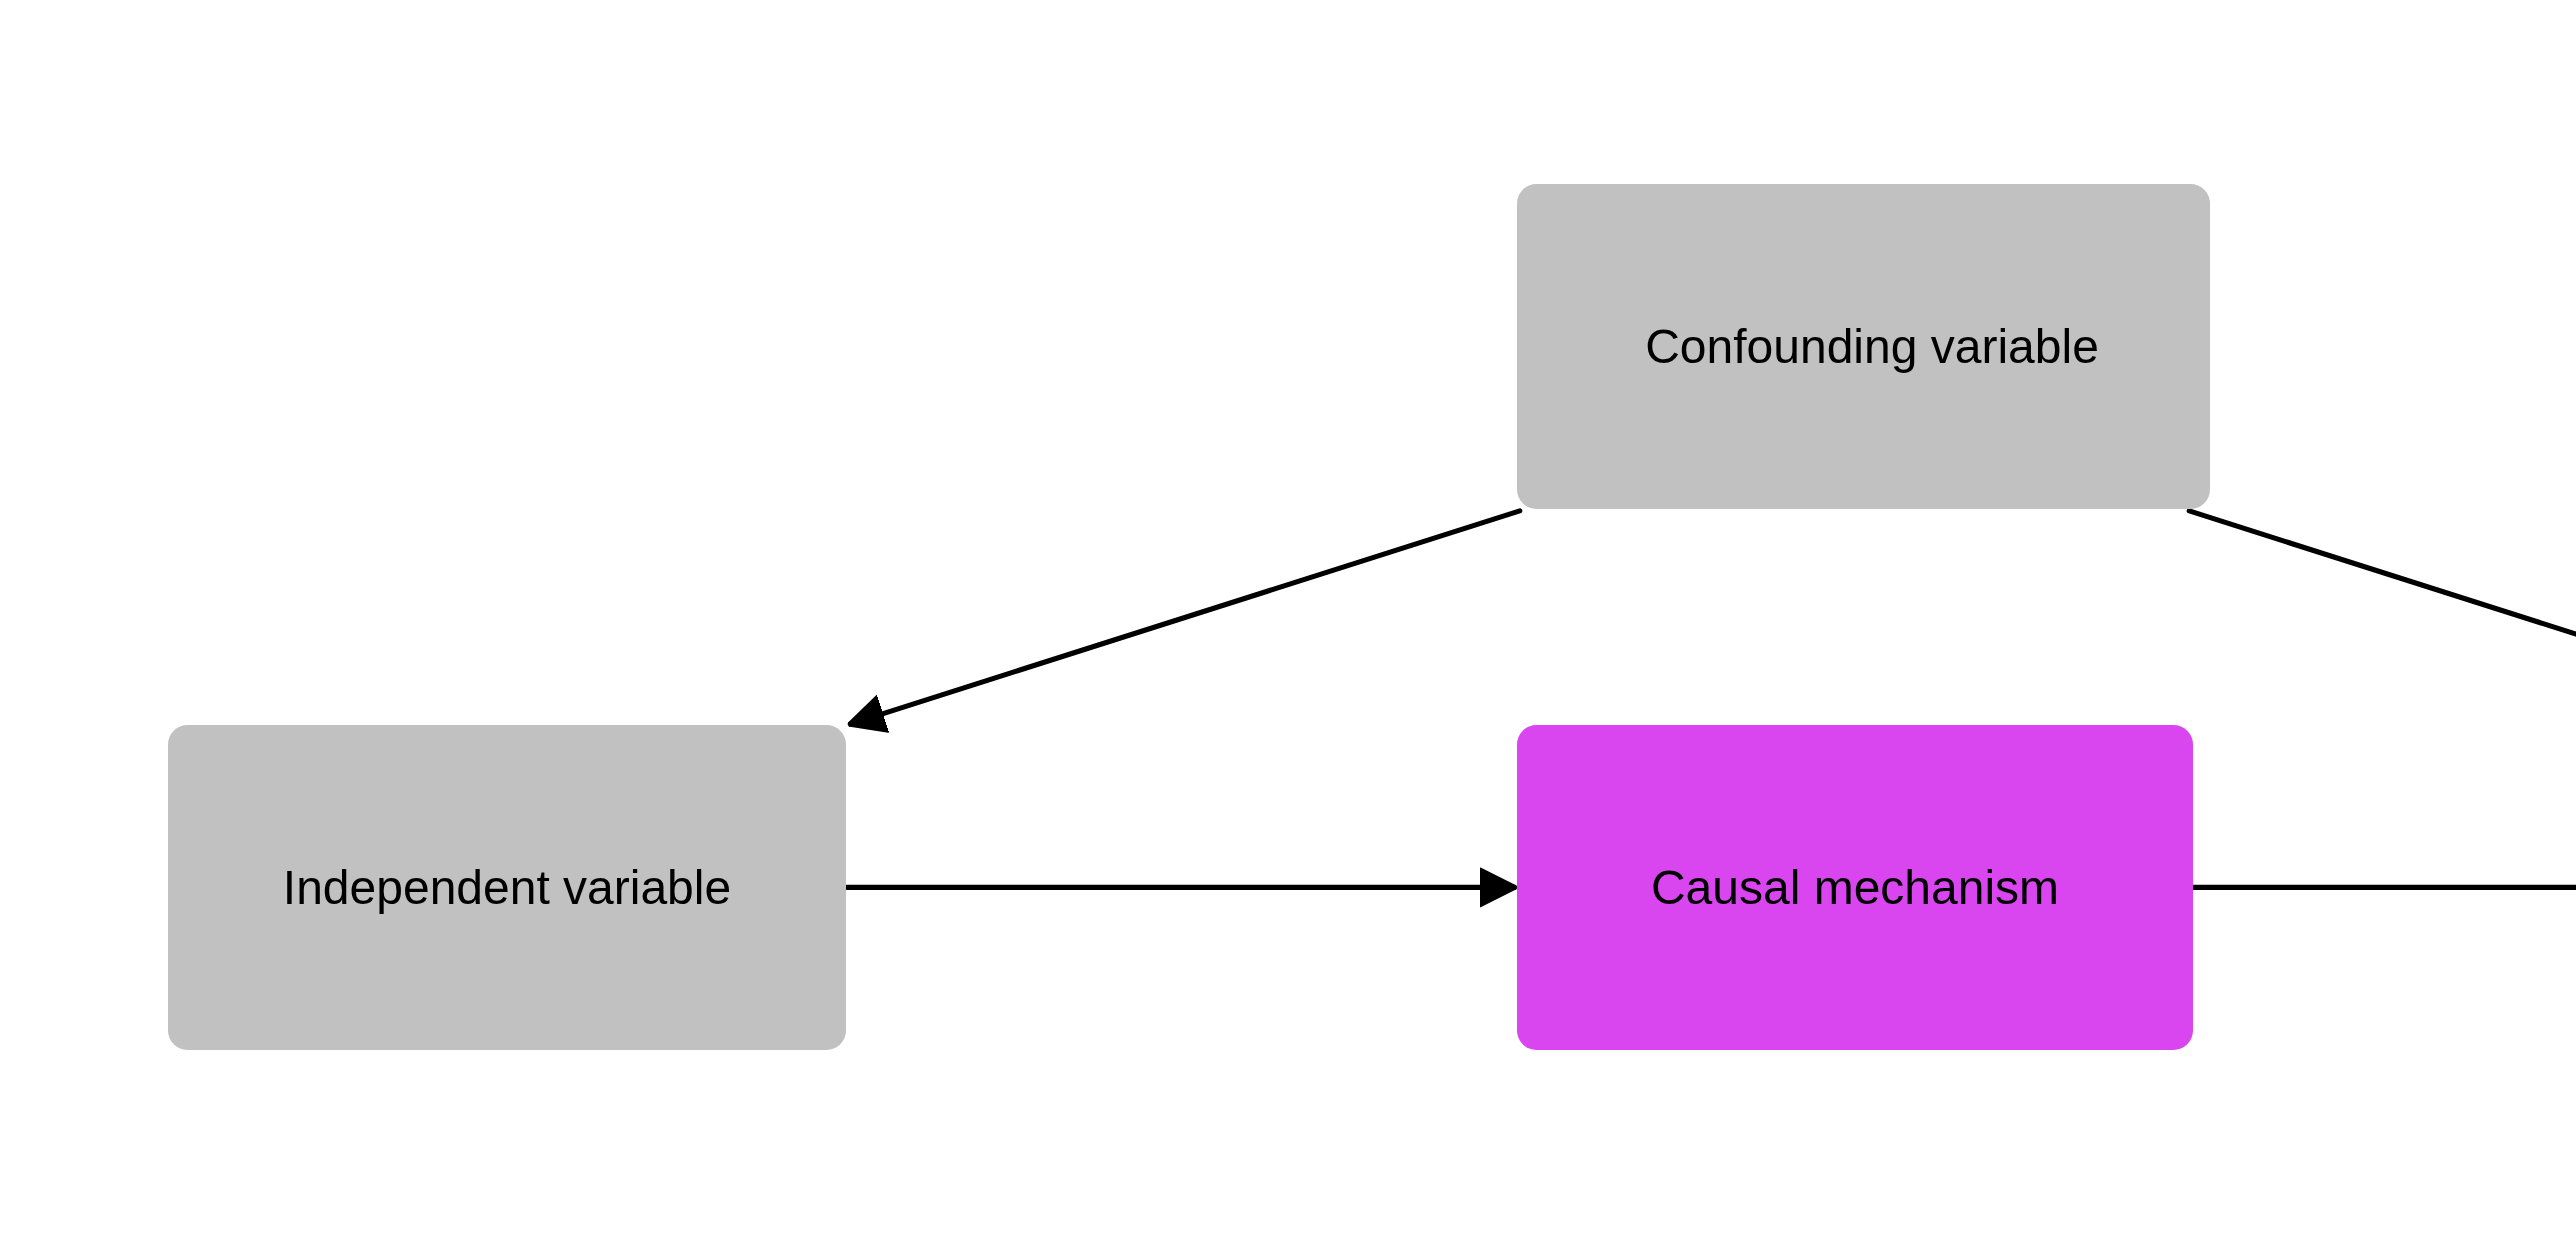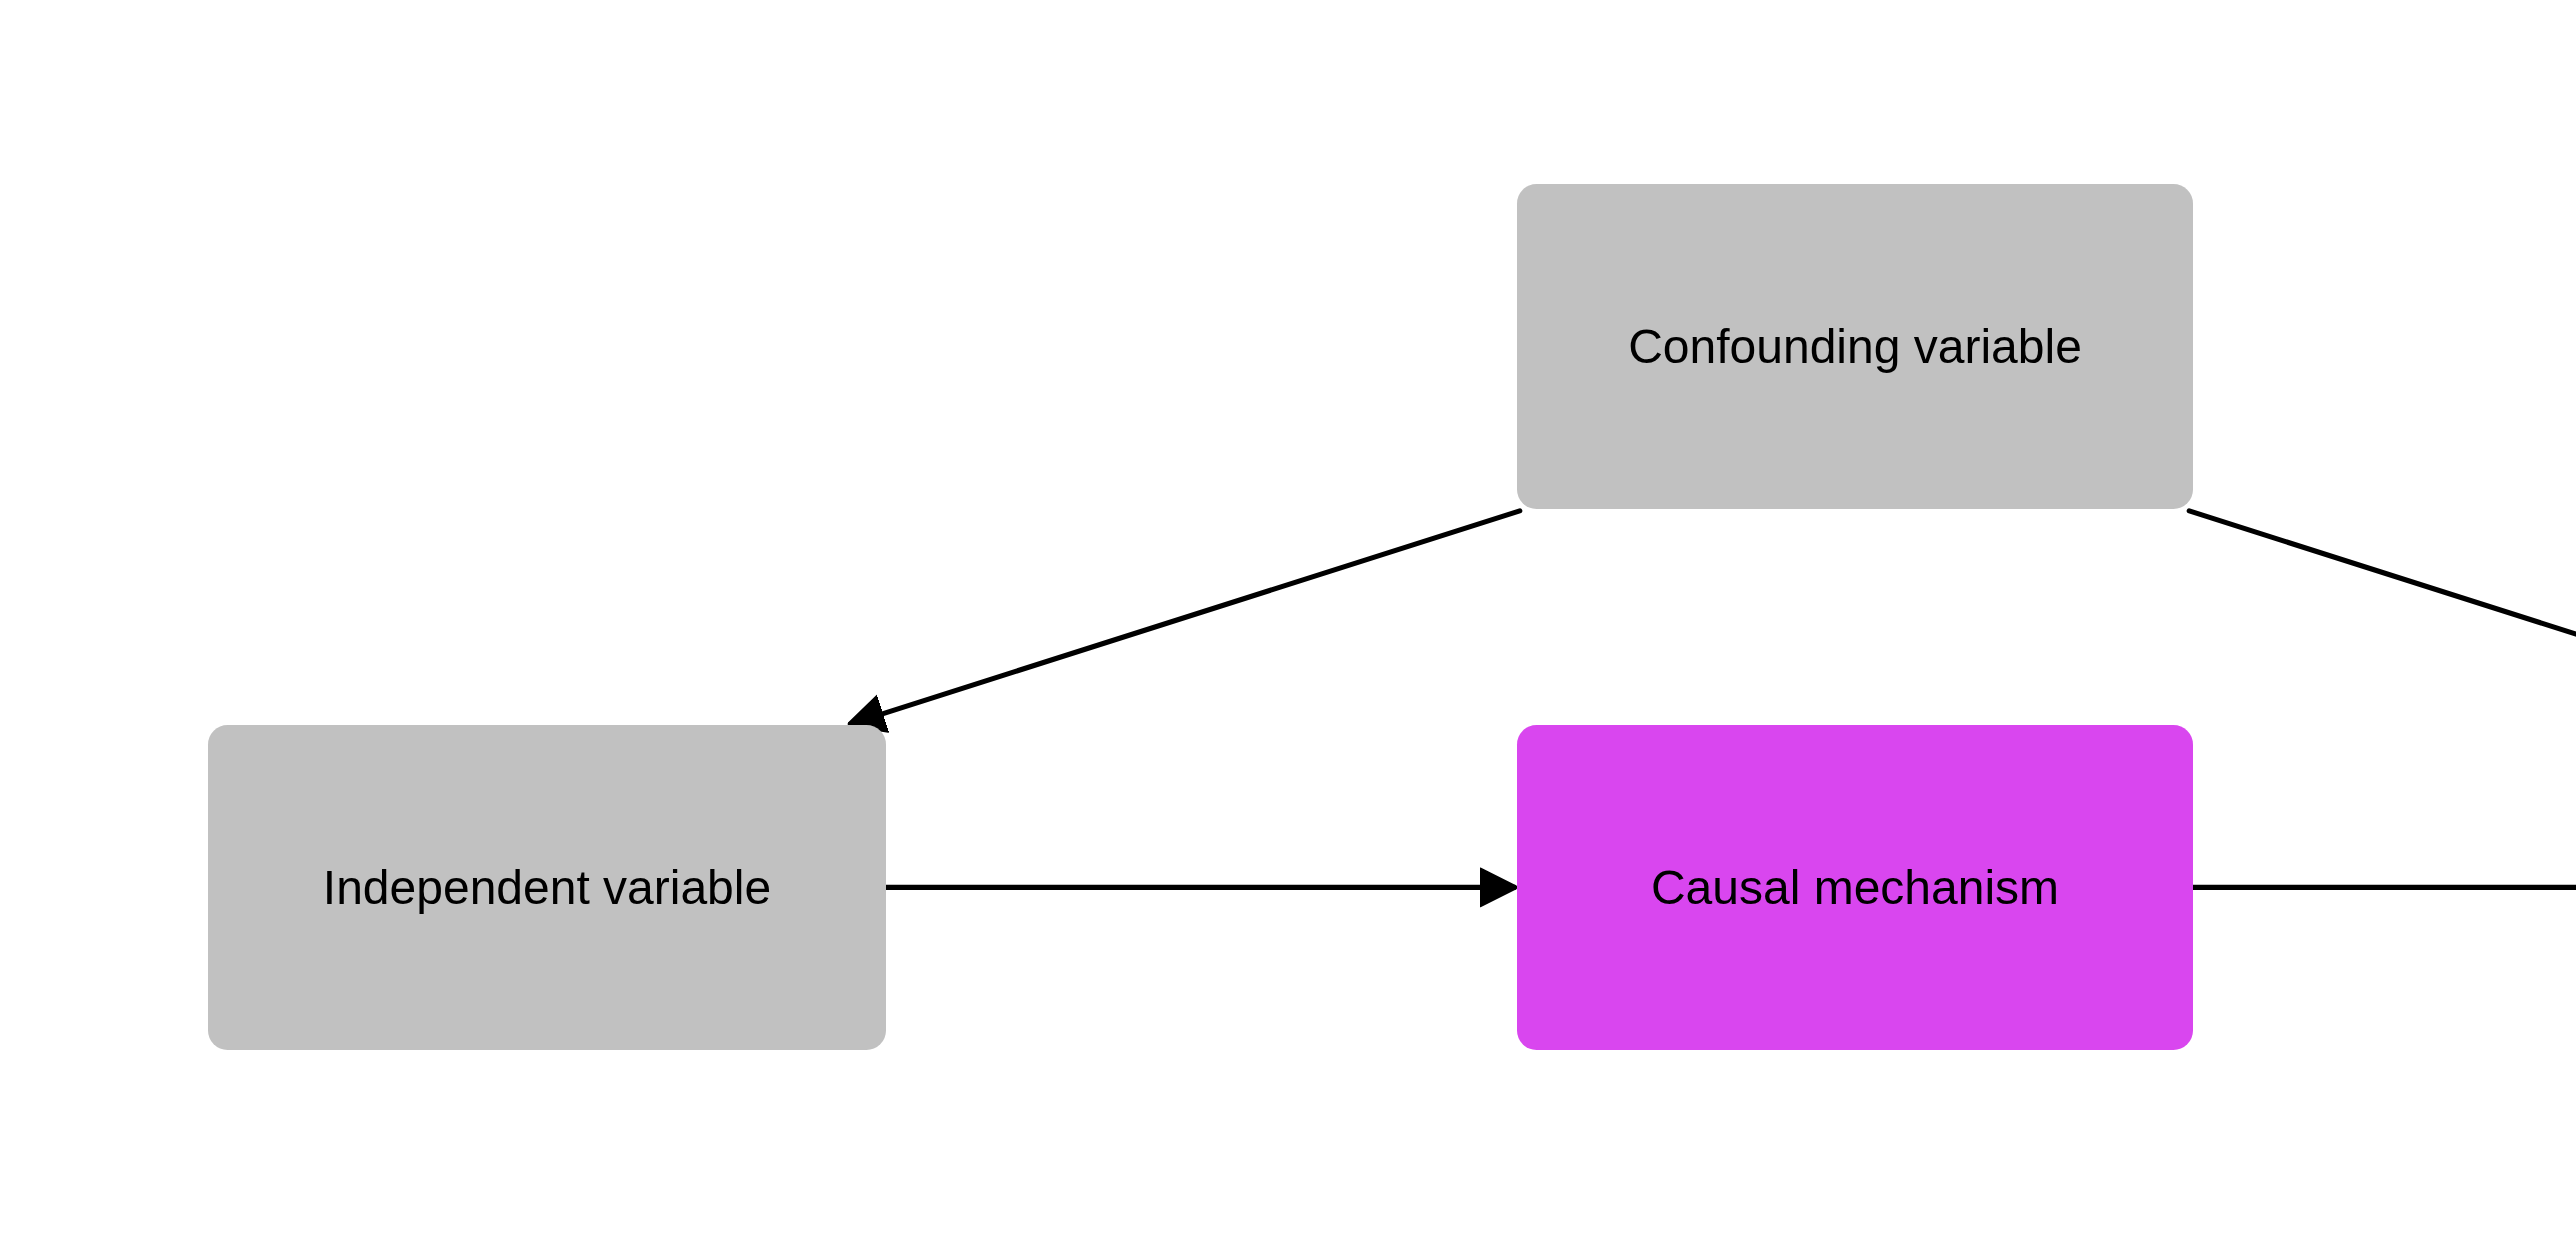--- a/index.html
+++ b/index.html
@@ -30,22 +30,22 @@
     display: flex;
     align-items: center;
     justify-content: center;
     border-radius: 19.6px;
     font-size: 48px;
     line-height: 1.2;
     color: #000000;
     text-align: center;
     white-space: nowrap;
   }
-  .node-confounding { left: 1517px; top: 184px;  width: 676px; height: 325px; }
-  .node-independent { left: 168px;  top: 725px; width: 678px; height: 325px; margin-left: 40px; }
+  .node-confounding { left: 1517px; top: 184px;  width: 676px; height: 325px; padding-left: 17px; }
+  .node-independent { left: 168px;  top: 725px; width: 678px; height: 325px; }
   .node-mechanism   { left: 1517px; top: 725px; width: 676px; height: 325px; }
 
   .edge {
     stroke-width: 10px;
     stroke-linecap: round;
     fill: none;
   }
 </style>
 </head>
 <body>

